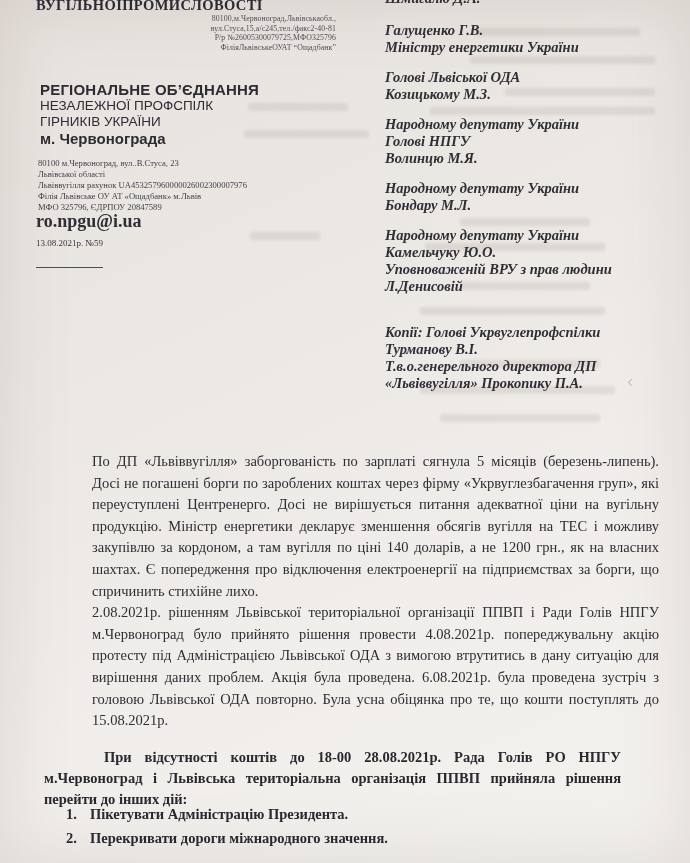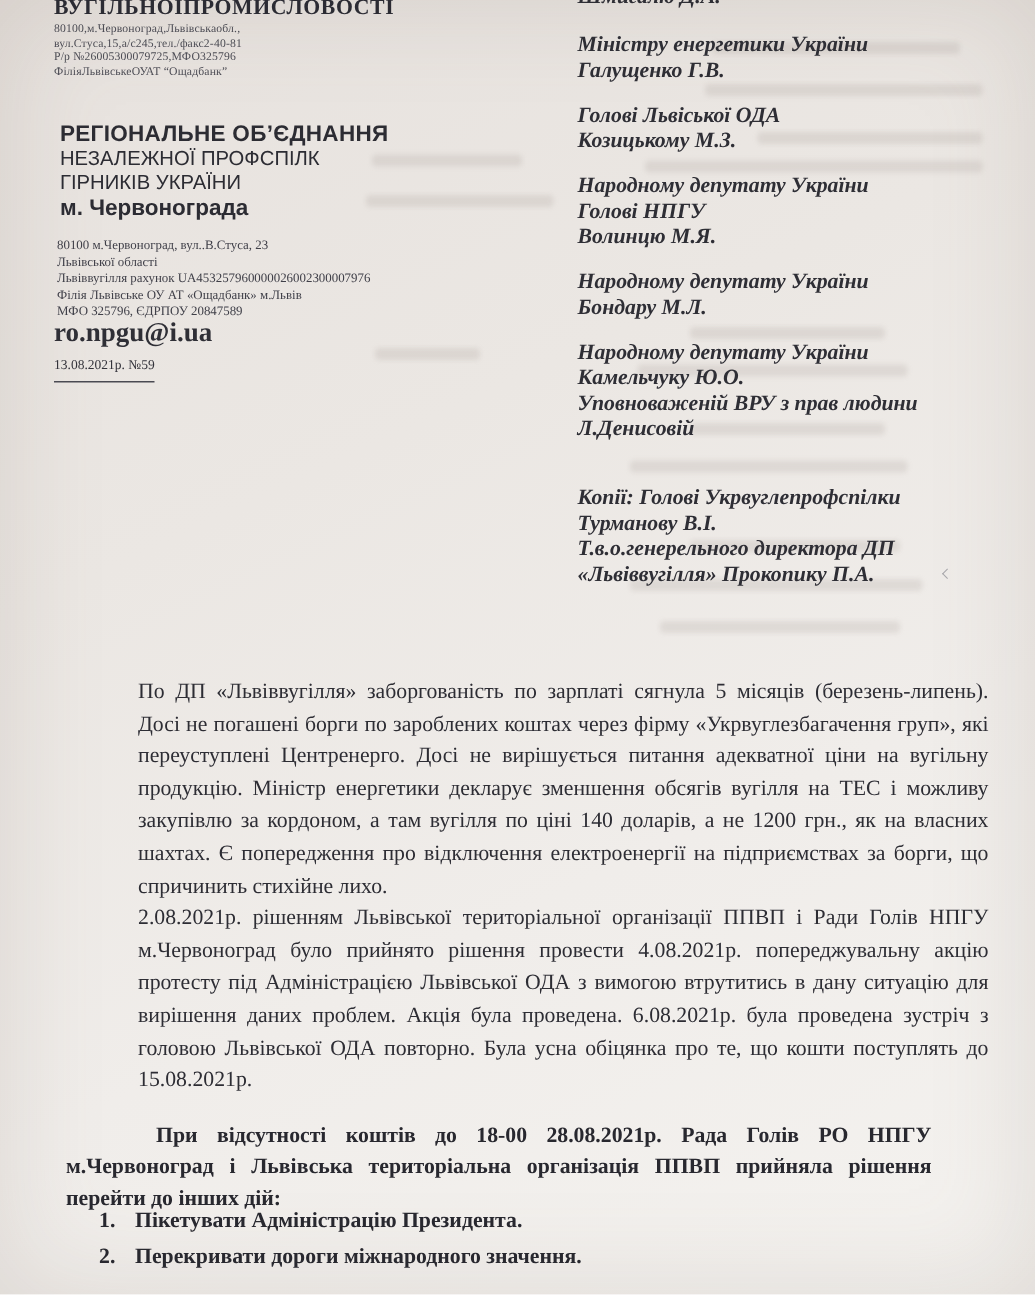--- a/index.html
+++ b/index.html
@@ -8,28 +8,28 @@
     width:690px;height:863px;
     overflow:hidden;
     background:linear-gradient(155deg,#e7e2de 0%,#ebe7e3 35%,#f0edea 65%,#f4f2ef 100%);
     box-shadow:inset 0 0 70px rgba(125,112,100,0.18);
     font-family:"Liberation Serif","DejaVu Serif",serif;
     color:#2f2f36;
   }
   .abs{position:absolute;}
   
   .lh-title{left:36px;top:-3px;width:320px;font-size:14.5px;font-weight:bold;letter-spacing:.4px;color:#2b2b33;}
-  .lh-addr{left:36px;top:14px;width:300px;font-size:7.8px;line-height:9.6px;color:#4d4d55;letter-spacing:.1px;}
+  .lh-addr{left:36px;top:14px;width:300px;font-size:7.8px;line-height:9.6px;color:#4d4d55;letter-spacing:.1px;text-align:right;}
   .org{left:40px;top:82px;width:300px;font-family:"Liberation Sans",sans-serif;color:#2c2c33;}
   .org .b1{font-size:15px;font-weight:bold;letter-spacing:.2px;line-height:16px;}
   .org .b2{font-size:13.5px;line-height:15.5px;}
   .org .b4{font-size:15px;font-weight:bold;line-height:17px;margin-top:1px;}
   .details{left:38px;top:158px;width:320px;font-size:8.6px;line-height:11px;color:#3f3f48;}
   .email{left:36px;top:211px;font-size:18px;color:#2f2f36;font-weight:bold;}
-  .ref{left:36px;top:238px;font-size:9px;color:#33333b;border-bottom:1px solid #4a4a52;padding-bottom:6px;}
+  .ref{left:36px;top:238px;font-size:9px;color:#33333b;border-bottom:1px solid #4a4a52;padding-bottom:19px;}
   
   .recips{font-size:14.5px;font-weight:bold;font-style:italic;line-height:17px;color:#2e2e35;}
   .rg{position:absolute;left:385px;width:290px;}
   .rg div{white-space:nowrap;}
   
   .bodytxt{left:92px;top:451px;width:567px;font-size:14.5px;line-height:21.6px;text-align:justify;color:#2d2d34;}
   .bodytxt p{margin:0;}
   .para3{left:44px;top:747px;width:577px;font-size:14.5px;line-height:20.8px;font-weight:bold;text-align:justify;text-indent:60px;color:#28282f;}
   .list{left:66px;top:806px;width:560px;font-size:14.5px;font-weight:bold;color:#28282f;}
   .list .li{display:flex;margin-bottom:6.5px;}
@@ -84,22 +84,22 @@
   </div>
 
   <div class="abs email">ro.npgu@i.ua</div>
   <div class="abs ref">13.08.2021р. №59</div>
 
   <div class="rg recips" style="top:-10px;">
     <div>Шмигалю Д.А.</div>
   </div>
 
   <div class="rg recips" style="top:22px;">
+    <div>Галущенко Г.В.</div>
     <div>Міністру енергетики України</div>
-    <div>Галущенко Г.В.</div>
   </div>
 
   <div class="rg recips" style="top:69px;">
     <div>Голові Львіської ОДА</div>
     <div>Козицькому М.З.</div>
   </div>
 
   <div class="rg recips" style="top:116px;">
     <div>Народному депутату України</div>
     <div>Голові НПГУ</div>

